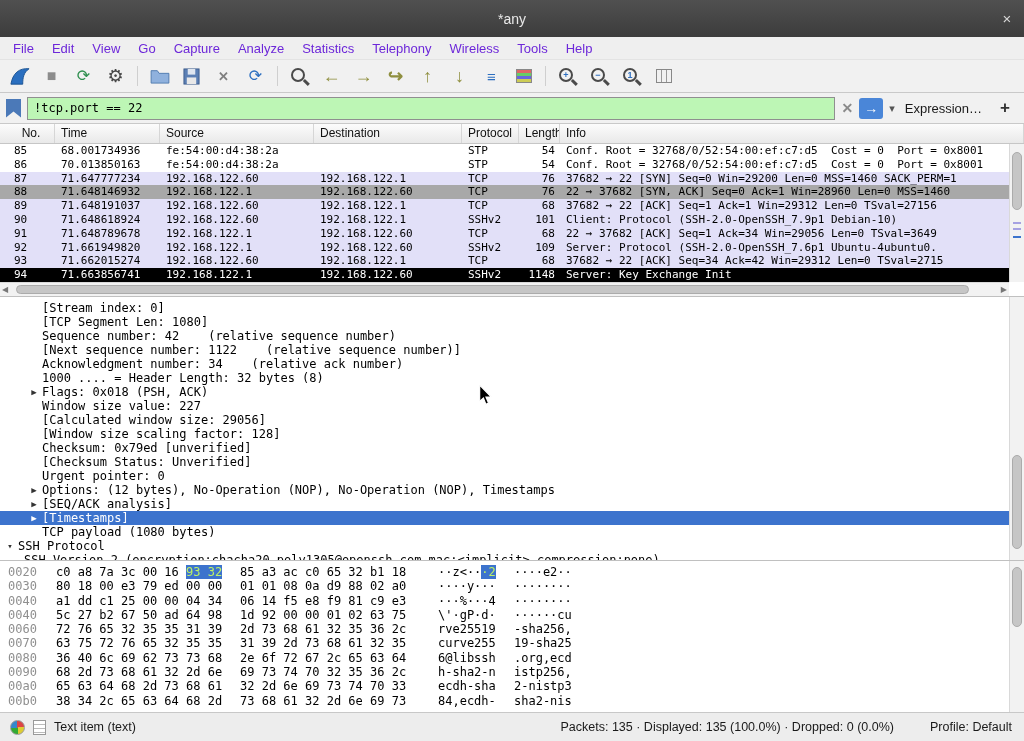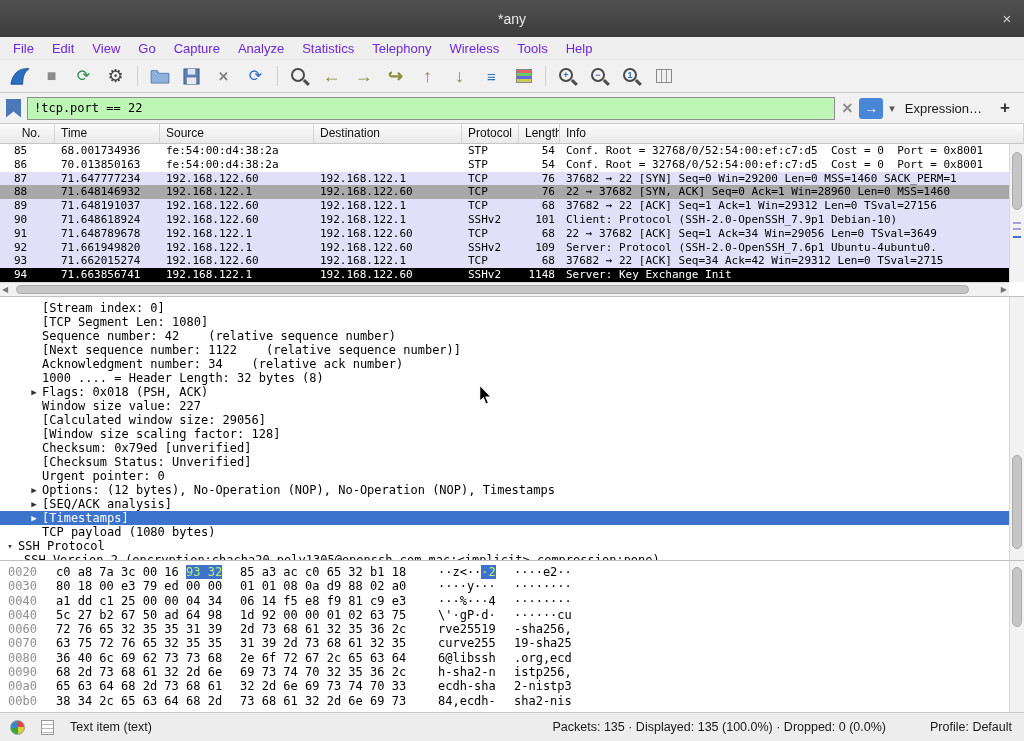--- a/index.html
+++ b/index.html
@@ -90,21 +90,21 @@
   .hexpane{height:152px;background:#fff;border-top:1px solid #c0c0c0;position:relative;overflow:hidden;font-family:"DejaVu Sans Mono",monospace;font-size:12px;padding:4px 0 0 8px;flex:none}
   .hline{display:flex;height:14.3px;line-height:14.3px}
   .off{width:36px;color:#8f8f8f;flex:none}
   .hg{width:172px;flex:none;white-space:pre;margin-left:12px}
   .ag{width:60px;flex:none;white-space:pre}
   .ag1{margin-left:26px}.ag2{margin-left:16px}
   .hsel{background:#3c73cd;color:#bef264}
   .hexpane .vsb{top:0;bottom:0}
 
   
-  .statusbar{height:29px;background:#ededed;border-top:1px solid #c8c8c8;display:flex;align-items:center;padding:0 10px;font-size:12.5px;color:#1a1a1a;gap:16px;flex:none}
+  .statusbar{height:29px;background:#ededed;border-top:1px solid #c8c8c8;display:flex;align-items:center;padding:0 10px;font-size:12.5px;color:#1a1a1a;gap:8px;flex:none}
   .expert{width:15px;height:15px;border-radius:50%;background:conic-gradient(#d44 0 25%,#dc3 25% 50%,#3a3 50% 75%,#38c 75%);border:1px solid #999;flex:none}
   .note{width:13px;height:15px;background:repeating-linear-gradient(#fff 0 3px,#bbb 3px 4px);border:1px solid #999;flex:none}
   .sb-spacer{flex:1}
   .sb-profile{margin-left:28px;margin-right:2px}
 
   .cursor{position:absolute;left:478px;top:385px;pointer-events:none;z-index:50}
 </style>
 </head>
 <body>
 

